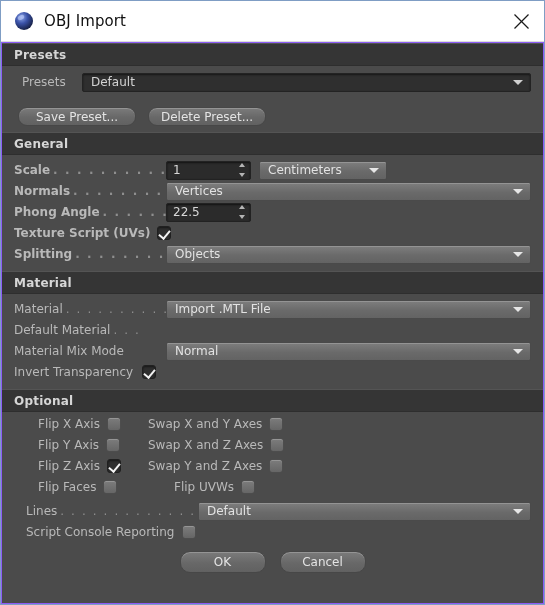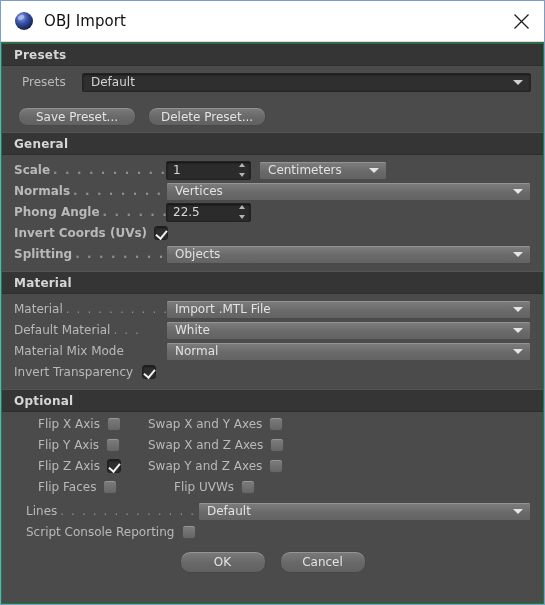--- a/index.html
+++ b/index.html
@@ -4,21 +4,21 @@
 <style>
   html,body{margin:0;padding:0;}
   body{
     width:545px;height:605px;overflow:hidden;
     background:#4b4b4b;
     font-family:"DejaVu Sans","Liberation Sans",sans-serif;
     -webkit-font-smoothing:antialiased;
   }
   .window{
     position:relative;width:545px;height:605px;box-sizing:border-box;
-    border:1px solid #7f9dc4;background:#15803d;
+    border:1px solid #7f9dc4;background:#8b5cf6;
   }
 
   
   .titlebar{
     height:41px;background:#ffffff;display:flex;align-items:center;
     padding:0 0 0 12px;box-sizing:border-box;border-bottom:1px solid #dcdcdc;
   }
   .app-icon{width:22px;height:22px;flex:0 0 22px;margin-right:9px;}
   .title-text{
     font-size:15px;color:#101010;letter-spacing:.1px;flex:1;
@@ -244,21 +244,21 @@
           <span class="numfield" style="width:85px;">
             <span>22.5</span>
             <span class="spin">
                 <i class="up"></i>
                 <i class="dn"></i>
               </span>
           </span>
         </div>
 
         <div class="row">
-          <span class="lbl lbl-gen" style="width:auto;flex:0 0 auto;">Invert Coords (UVs)</span>
+          <span class="lbl lbl-gen" style="width:auto;flex:0 0 auto;">Texture Script (UVs)</span>
           <span class="cb on" style="margin-left:7px;"></span>
         </div>
 
         <div class="row">
           <span class="lbl lbl-gen">
             <span>Splitting</span>
             <span class="dots">. . . . . . . . . .</span>
           </span>
           <span class="dd raised" style="flex:1;margin-right:12px;">
             <span>Objects</span>
@@ -281,24 +281,20 @@
           <span class="dd raised" style="flex:1;margin-right:12px;">
             <span>Import .MTL File</span>
             <i class="caret"></i>
           </span>
         </div>
 
         <div class="row">
           <span class="lbl lbl-mat">
             <span>Default Material</span>
             <span class="dots">. . .</span>
-          </span>
-          <span class="dd raised" style="flex:1;margin-right:12px;">
-            <span>White</span>
-            <i class="caret"></i>
           </span>
         </div>
 
         <div class="row">
           <span class="lbl lbl-mat">
             <span>Material Mix Mode</span>
             <span class="dots"></span>
           </span>
           <span class="dd raised" style="flex:1;margin-right:12px;">
             <span>Normal</span>

